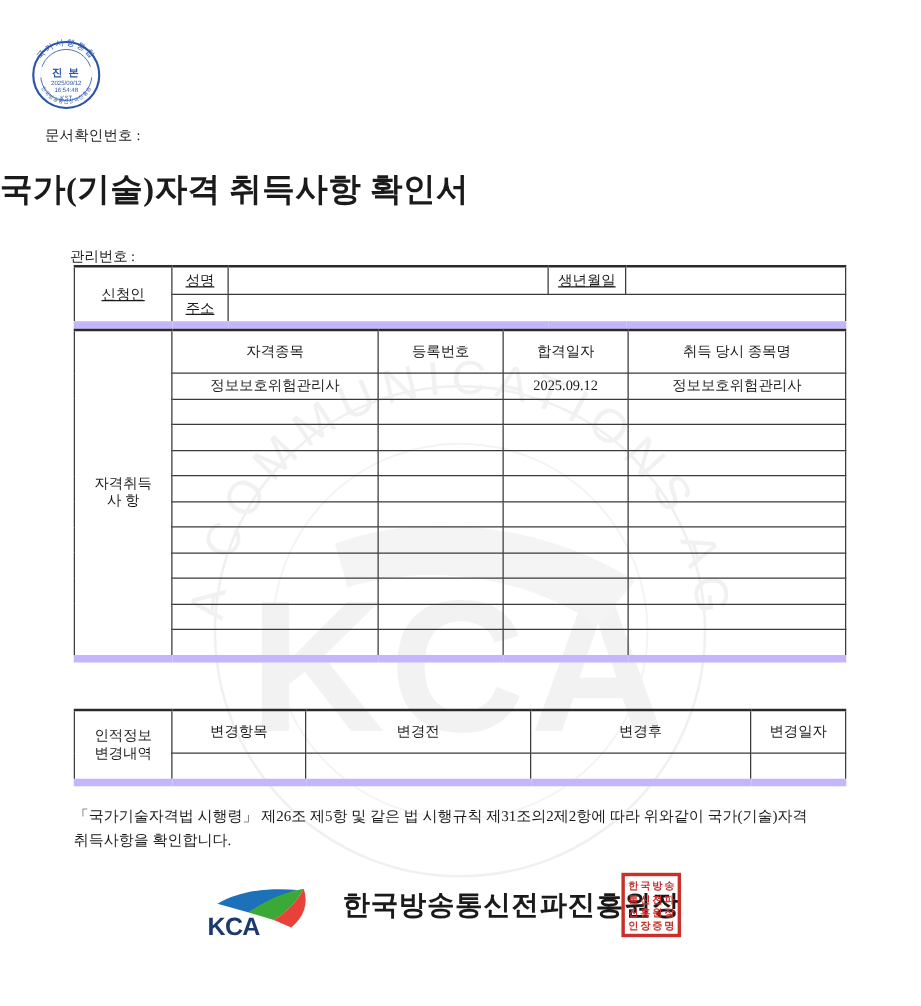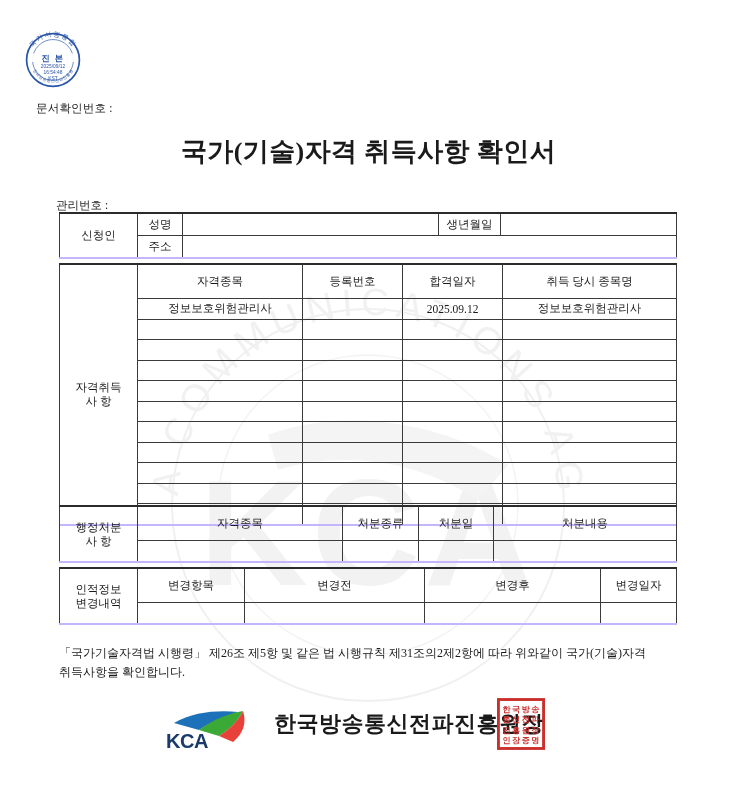--- a/index.html
+++ b/index.html
@@ -55,21 +55,21 @@
     white-space: nowrap;
     z-index: 2;
   }
 
   
   .title {
     position: absolute;
     left: 0;
     right: 0;
     top: 134px;
-    text-align: center;
+    text-align: left;
     font-size: 26px;
     font-weight: bold;
     letter-spacing: .4px;
     z-index: 2;
   }
 
   
   .mgmt-number {
     position: absolute;
     left: 56px;
@@ -89,22 +89,22 @@
   }
   .tbl td {
     border: 1px solid #3a3a3a;
     font-size: 11.5px;
     padding: 0;
     text-align: center;
     vertical-align: middle;
     background: transparent;
   }
   .tbl .thick-top { border-top: 2px solid #2b2b2b; }
-  .tbl .thick-bottom { border-bottom: 2px solid #c4b5fd; }
-  .cell-label { font-weight: normal; }
+  .tbl .thick-bottom { border-bottom: 6px solid #c4b5fd; }
+  .cell-label { font-weight: normal; text-decoration: underline; }
   .cell-left {
     text-align: left;
     padding-left: 6px;
   }
   .two-line { line-height: 1.25; }
 
   
   #applicant-table { left: 59px; top: 212px; width: 617px; }
   #applicant-table td { height: 21px; }
 
@@ -318,47 +318,20 @@
         </tr>
         <tr>
           <td class="cell-left thick-bottom"></td>
           <td class=" thick-bottom"></td>
           <td class=" thick-bottom"></td>
           <td class="cell-left thick-bottom"></td>
         </tr>
       </tbody>
   </table>
 
-  <table class="tbl" id="admin-table">
-    <colgroup>
-      <col style="width:78px">
-      <col style="width:205px">
-      <col style="width:76px">
-      <col style="width:75px">
-      <col style="width:183px">
-    </colgroup>
-    <tbody id="admin-body">
-        <tr>
-          <td class="head thick-top thick-bottom two-line" rowspan="2">
-            <div>행정처분</div>
-            <div>사  항</div>
-          </td>
-          <td class="head thick-top">자격종목</td>
-          <td class="head thick-top">처분종류</td>
-          <td class="head thick-top">처분일</td>
-          <td class="head thick-top">처분내용</td>
-        </tr>
-        <tr>
-          <td class="cell-left thick-bottom"></td>
-          <td class=" thick-bottom"></td>
-          <td class=" thick-bottom"></td>
-          <td class="cell-left thick-bottom"></td>
-        </tr>
-      </tbody>
-  </table>
 
   <table class="tbl" id="change-table">
     <colgroup>
       <col style="width:78px">
       <col style="width:107px">
       <col style="width:180px">
       <col style="width:176px">
       <col style="width:76px">
     </colgroup>
     <tbody id="change-body">

